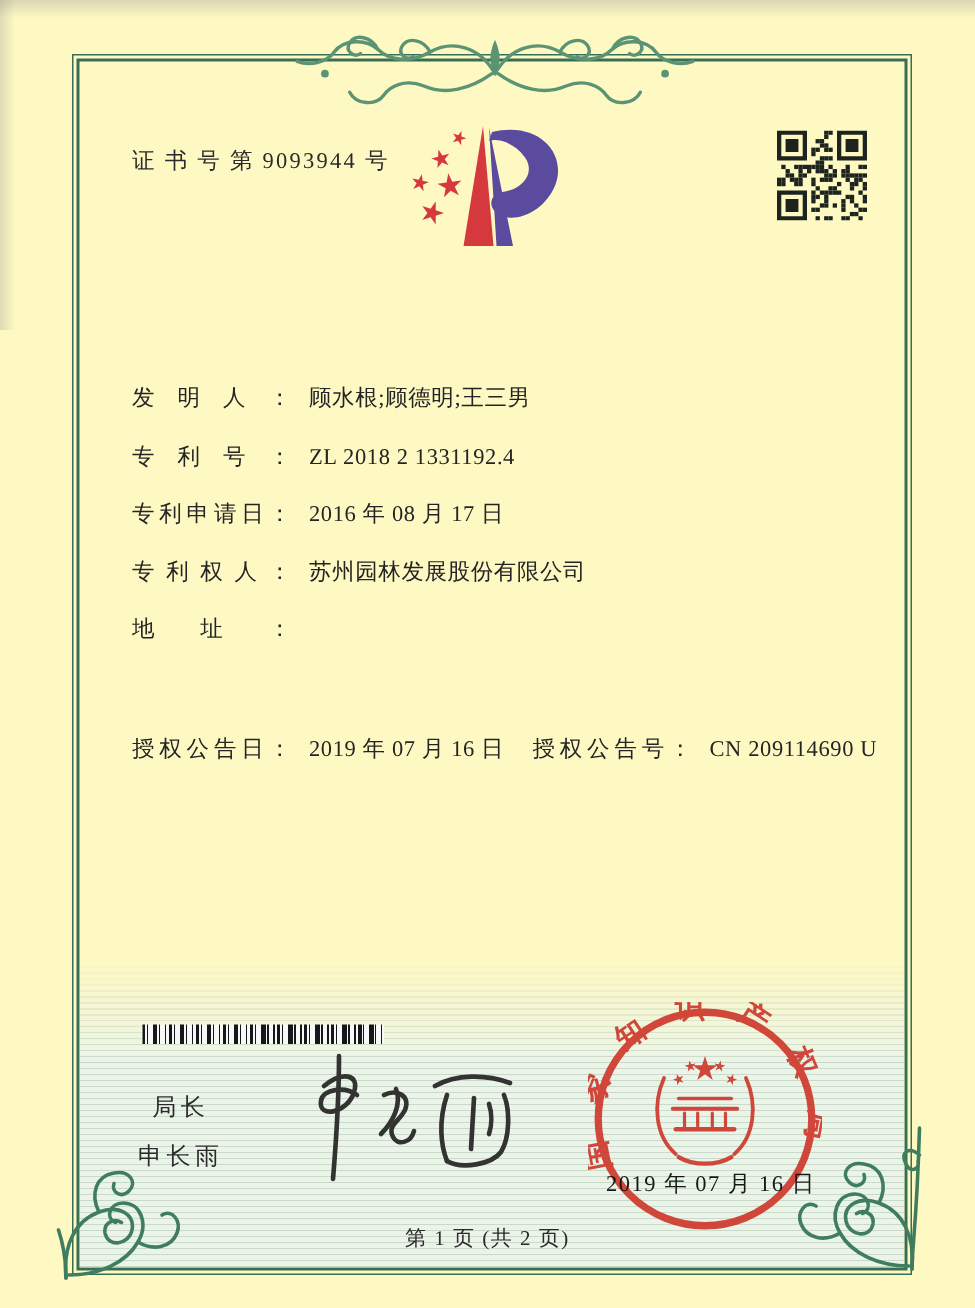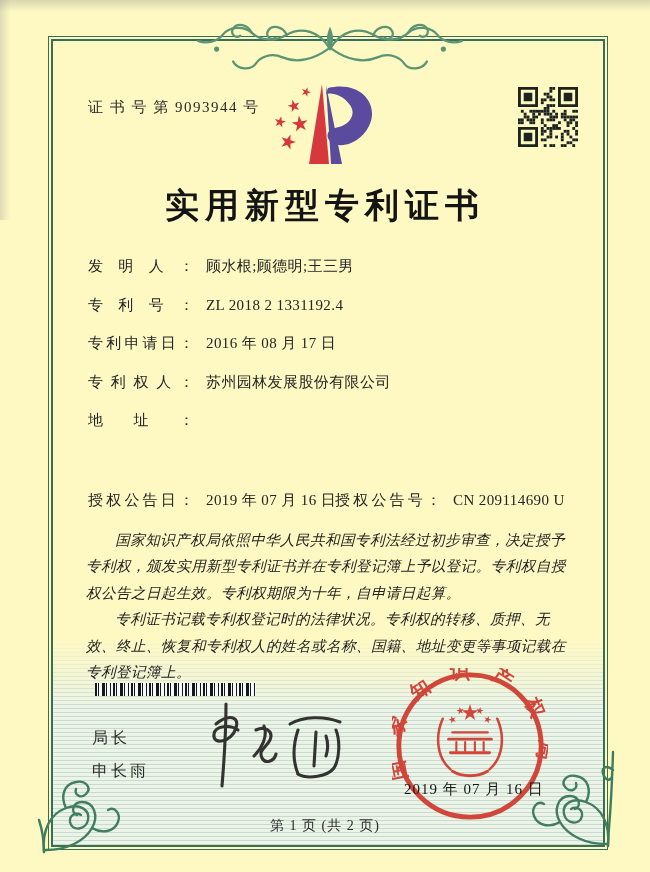--- a/index.html
+++ b/index.html
@@ -30,36 +30,36 @@
   .logo{position:absolute;left:256px;top:82px;width:124px;height:86px;}
   .qr{position:absolute;left:518px;top:87px;width:60px;height:60px;}
   .title{position:absolute;left:0;right:0;top:183px;text-align:center;
         font-size:34px;font-weight:600;letter-spacing:6px;color:#141414;}
 
   
   .fields{position:absolute;left:88px;top:256px;width:482px;font-size:15px;}
   .frow{display:flex;line-height:21.5px;margin-bottom:17px;}
   .flabel{flex:none;display:inline-block;width:106px;text-align:justify;text-align-last:justify;color:#242424;}
   .fvalue{margin-left:12px;letter-spacing:.4px;color:#242424;white-space:nowrap;}
-  .grant-row{position:absolute;left:88px;top:490px;width:500px;display:flex;font-size:15px;line-height:21.5px;}
+  .grant-row{position:absolute;left:88px;top:490px;width:500px;display:flex;font-size:15px;line-height:21.5px;gap:20px;}
   .gpair1{display:flex;width:247px;flex:none;}
   .gpair2{display:flex;}
 
   
   .body-text{position:absolute;left:86px;top:527px;width:492px;font-size:14.6px;
         line-height:26.4px;font-style:italic;color:#222;letter-spacing:.4px;}
   .body-text p{margin:0;text-indent:2em;}
 
   
   .barcode{position:absolute;left:95px;top:683px;width:161px;height:13px;
         background:repeating-linear-gradient(90deg,#15181a 0 2px,#f8f8f6 2px 3px,#15181a 3px 4px,
         #f8f8f6 4px 7px,#15181a 7px 10px,#f8f8f6 10px 11px,#15181a 11px 12px,#f8f8f6 12px 15px,
         #15181a 15px 16px,#f8f8f6 16px 18px);}
   .signer{position:absolute;left:92px;top:728px;font-size:16px;color:#2b2b2b;}
-  .signer div{letter-spacing:3px;}
+  .signer div{letter-spacing:3px;text-align:center;}
   .signer .s-title{margin-bottom:12px;}
   .signature{position:absolute;left:186px;top:696px;width:168px;height:102px;}
 
   .seal{position:absolute;left:392px;top:668px;width:156px;height:156px;opacity:.93;z-index:2;}
   .seal-date{position:absolute;left:404px;top:780px;z-index:3;font-size:15px;
         letter-spacing:1px;color:#171717;}
 
   .footer{position:absolute;left:0;right:0;top:817px;text-align:center;font-size:14px;
         letter-spacing:1px;color:#2a2a2a;z-index:3;}
 
@@ -244,21 +244,20 @@
           <rect x="9" y="20" width="1" height="1"></rect>
           <rect x="11" y="20" width="1" height="1"></rect>
           <rect x="12" y="20" width="1" height="1"></rect>
           <rect x="15" y="20" width="1" height="1"></rect>
           <rect x="16" y="20" width="1" height="1"></rect>
           <rect x="19" y="20" width="1" height="1"></rect>
         </g>
     </g>
   </svg>
 
-  <div class="title">实用新型专利证书</div>
 
   <div class="fields">
     <div class="frow">
       <span class="flabel">发明人：</span>
       <span class="fvalue">顾水根;顾德明;王三男</span>
     </div>
     <div class="frow">
       <span class="flabel">专利号：</span>
       <span class="fvalue">ZL 2018 2 1331192.4</span>
     </div>
@@ -279,24 +278,20 @@
     <div class="gpair1">
       <span class="flabel">授权公告日：</span>
       <span class="fvalue">2019 年 07 月 16 日</span>
     </div>
     <div class="gpair2">
       <span class="flabel">授权公告号：</span>
       <span class="fvalue">CN 209114690 U</span>
     </div>
   </div>
 
-  <div class="body-text">
-    <p>国家知识产权局依照中华人民共和国专利法经过初步审查，决定授予专利权，颁发实用新型专利证书并在专利登记簿上予以登记。专利权自授权公告之日起生效。专利权期限为十年，自申请日起算。</p>
-    <p>专利证书记载专利权登记时的法律状况。专利权的转移、质押、无效、终止、恢复和专利权人的姓名或名称、国籍、地址变更等事项记载在专利登记簿上。</p>
-  </div>
 
   <div class="barcode"></div>
 
   <div class="signer">
     <div class="s-title">局长</div>
     <div class="s-name">申长雨</div>
   </div>
 
   <svg class="signature" viewBox="0 0 168 102">
     <g fill="none" stroke="#20201f" stroke-width="3.1" stroke-linecap="round" opacity=".9">

